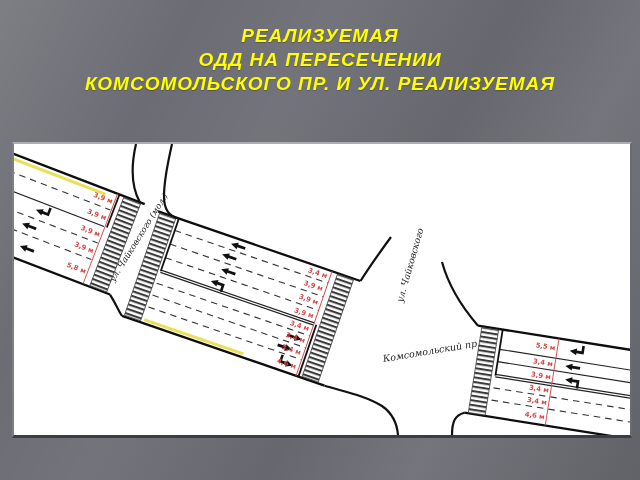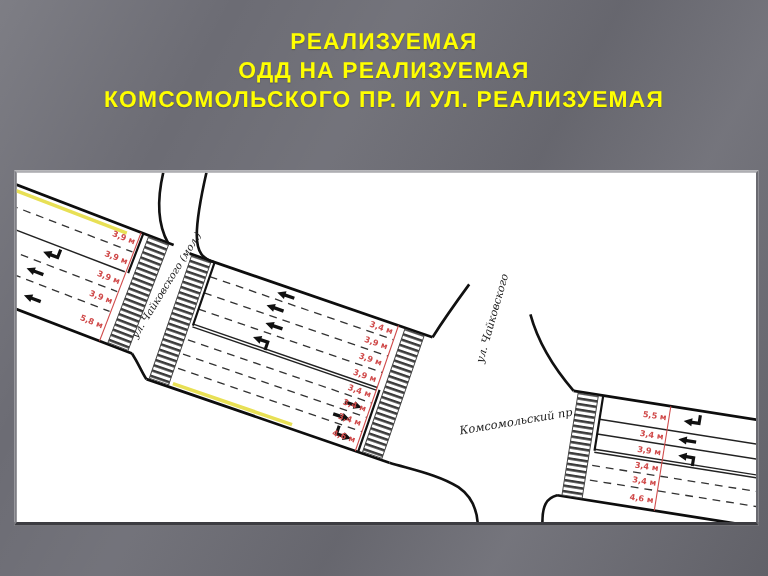--- a/index.html
+++ b/index.html
@@ -21,20 +21,21 @@
   }
   .title{
     position:absolute;left:0;top:24px;width:640px;
     text-align:center;
     color:#ffff00;
     font-weight:bold;
     font-size:19px;
     line-height:24px;
     letter-spacing:1px;
     text-shadow:0 1px 1px rgba(0,0,0,.25);
+    font-style:italic;
   }
   .panel{
     position:absolute;left:12px;top:142px;width:616px;height:291px;
     background:#ffffff;
     border-top:2px solid #aeaeb2;
     border-left:2px solid #7e7e84;
     border-right:2px solid #6a6a70;
     border-bottom:3px solid #3c3c41;
   }
   svg{display:block;}
@@ -49,21 +50,21 @@
   .street{font-family:"DejaVu Serif",serif;font-style:italic;fill:#222;}
   .zeb{stroke:#444;stroke-width:0.8;}
 </style>
 </head>
 <body>
 
 <div class="bg-overlay"></div>
 
 <div class="title">
   <div>РЕАЛИЗУЕМАЯ</div>
-  <div>ОДД НА РЕАЛИЗУЕМАЯ</div>
+  <div>ОДД НА ПЕРЕСЕЧЕНИИ</div>
   <div>КОМСОМОЛЬСКОГО ПР. И УЛ. РЕАЛИЗУЕМАЯ</div>
 </div>
 
 <div class="panel">
 <svg width="616" height="291" viewBox="0 0 616 291">
   <defs>
     <pattern id="zebra" width="20" height="4.6" patternUnits="userSpaceOnUse">
       <rect width="20" height="4.6" fill="#ffffff"></rect>
       <rect width="20" height="2.1" fill="#3a3a3a"></rect>
     </pattern>

